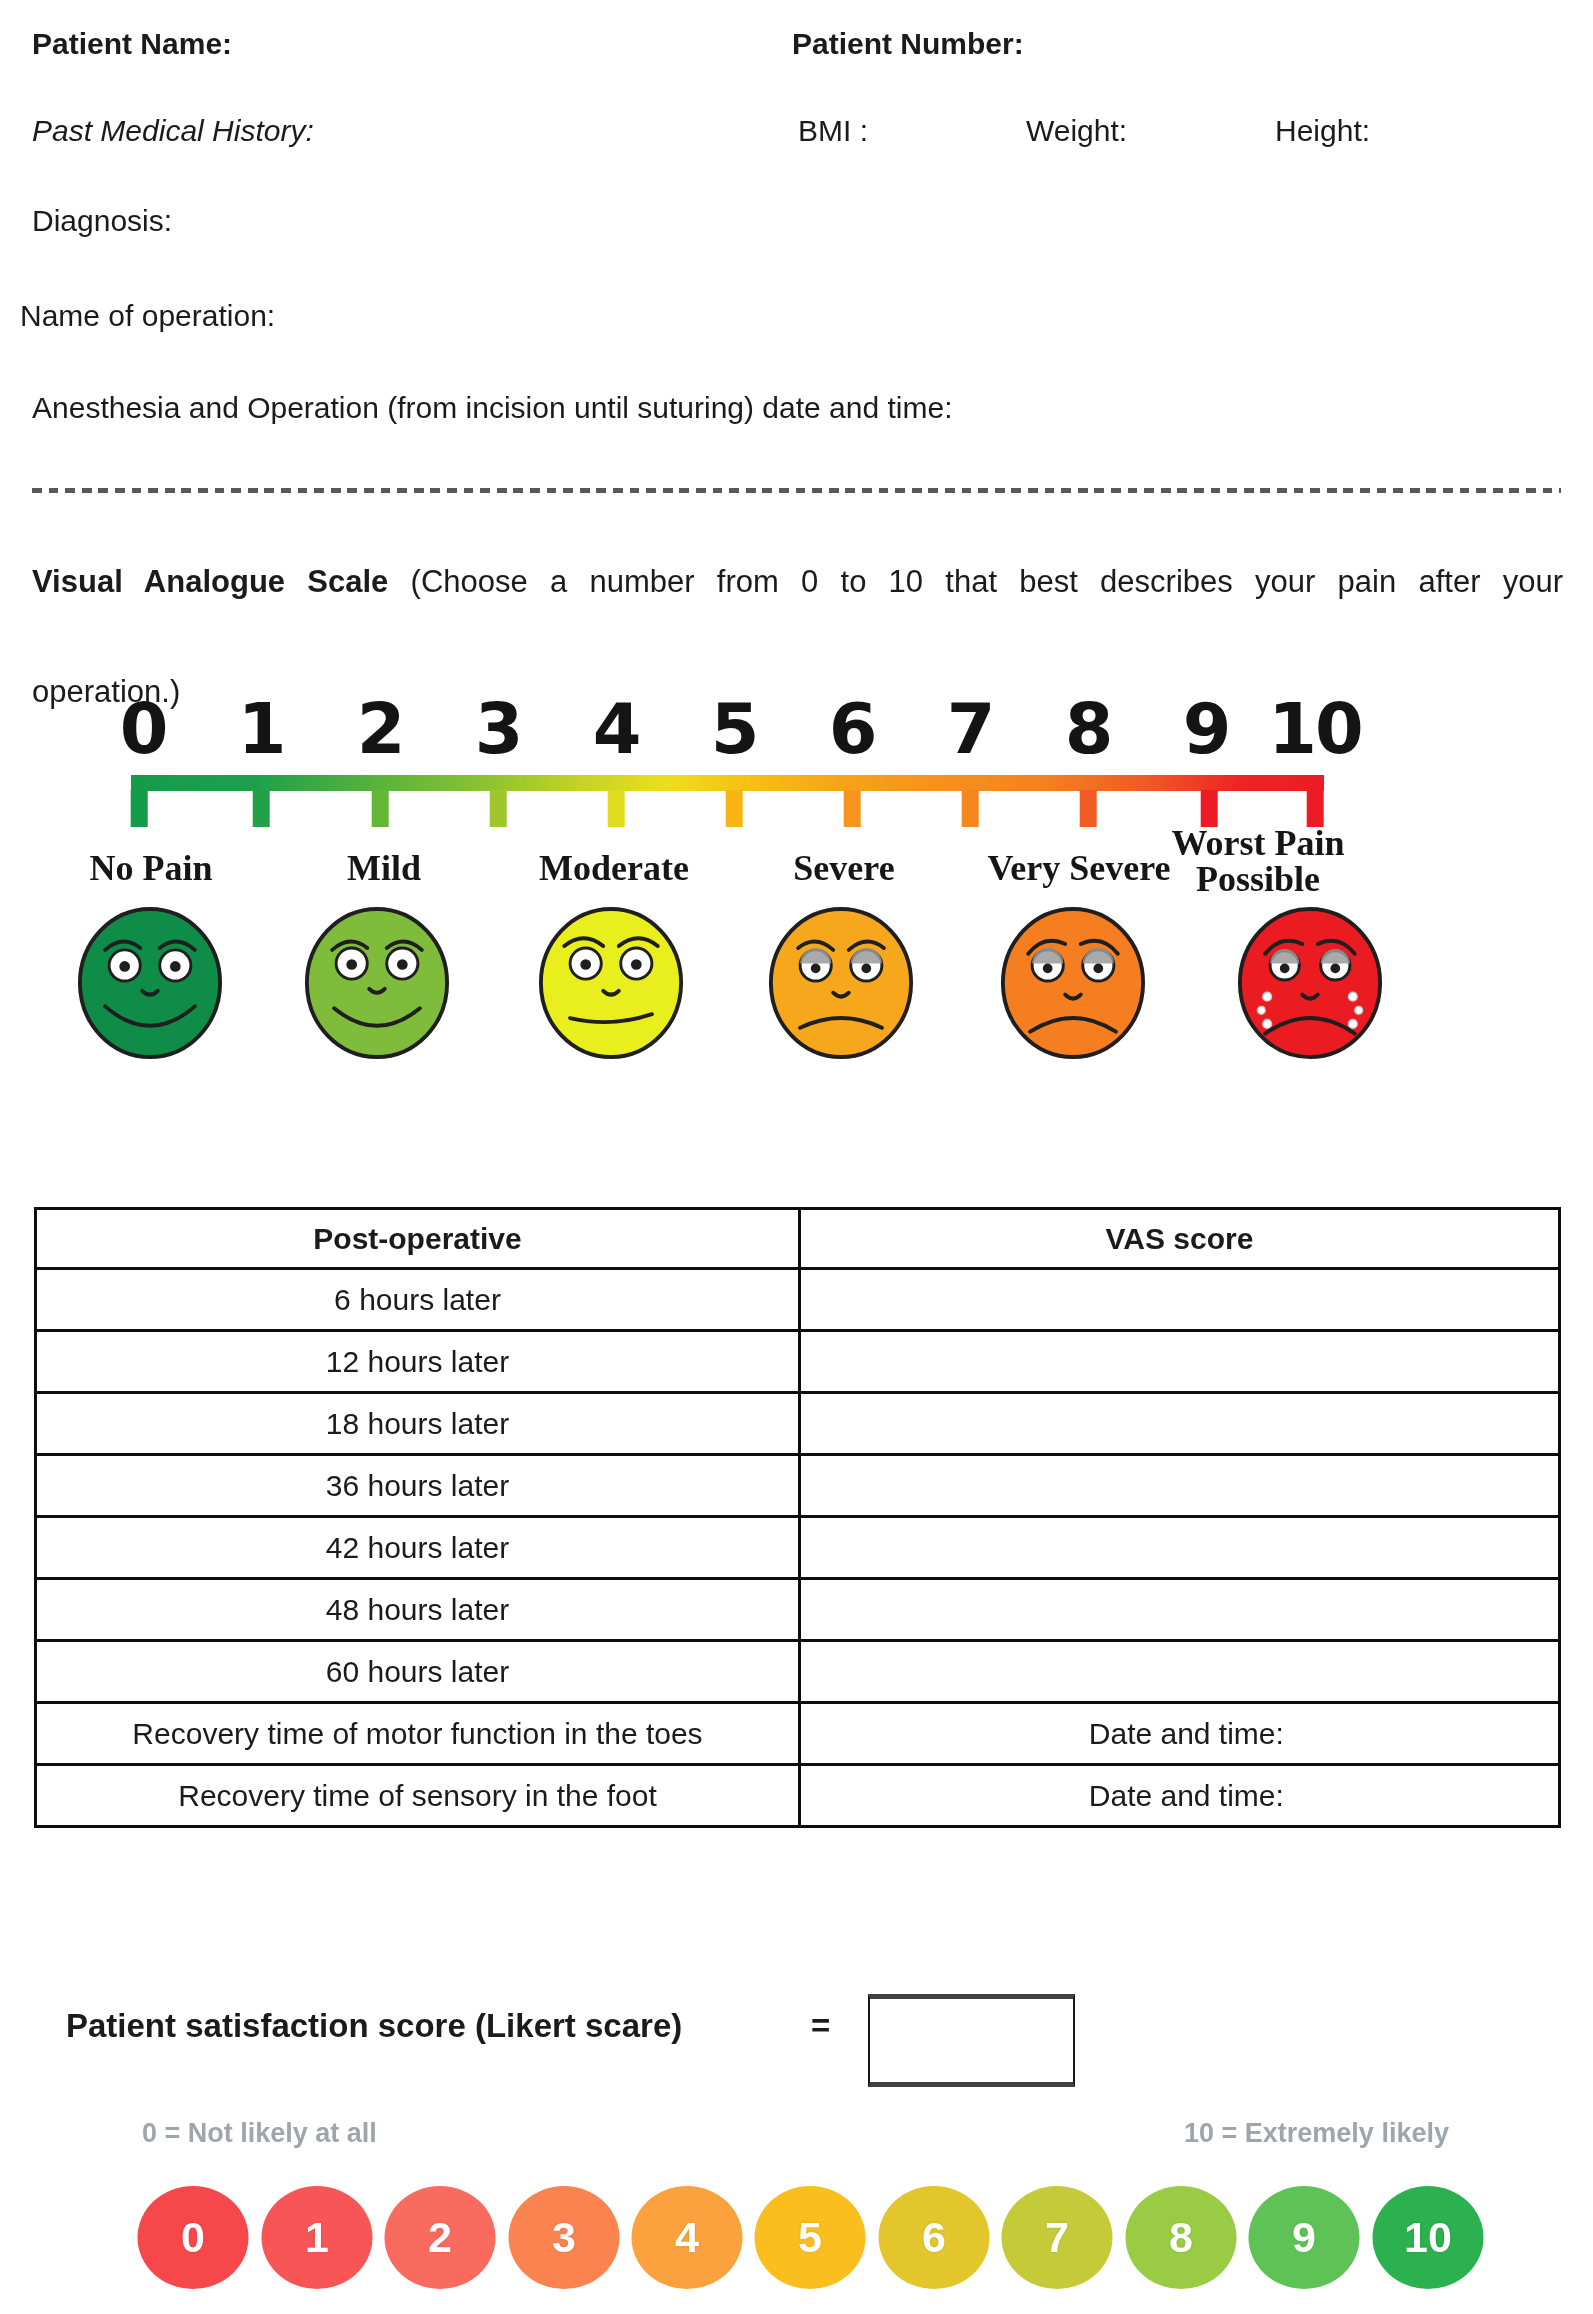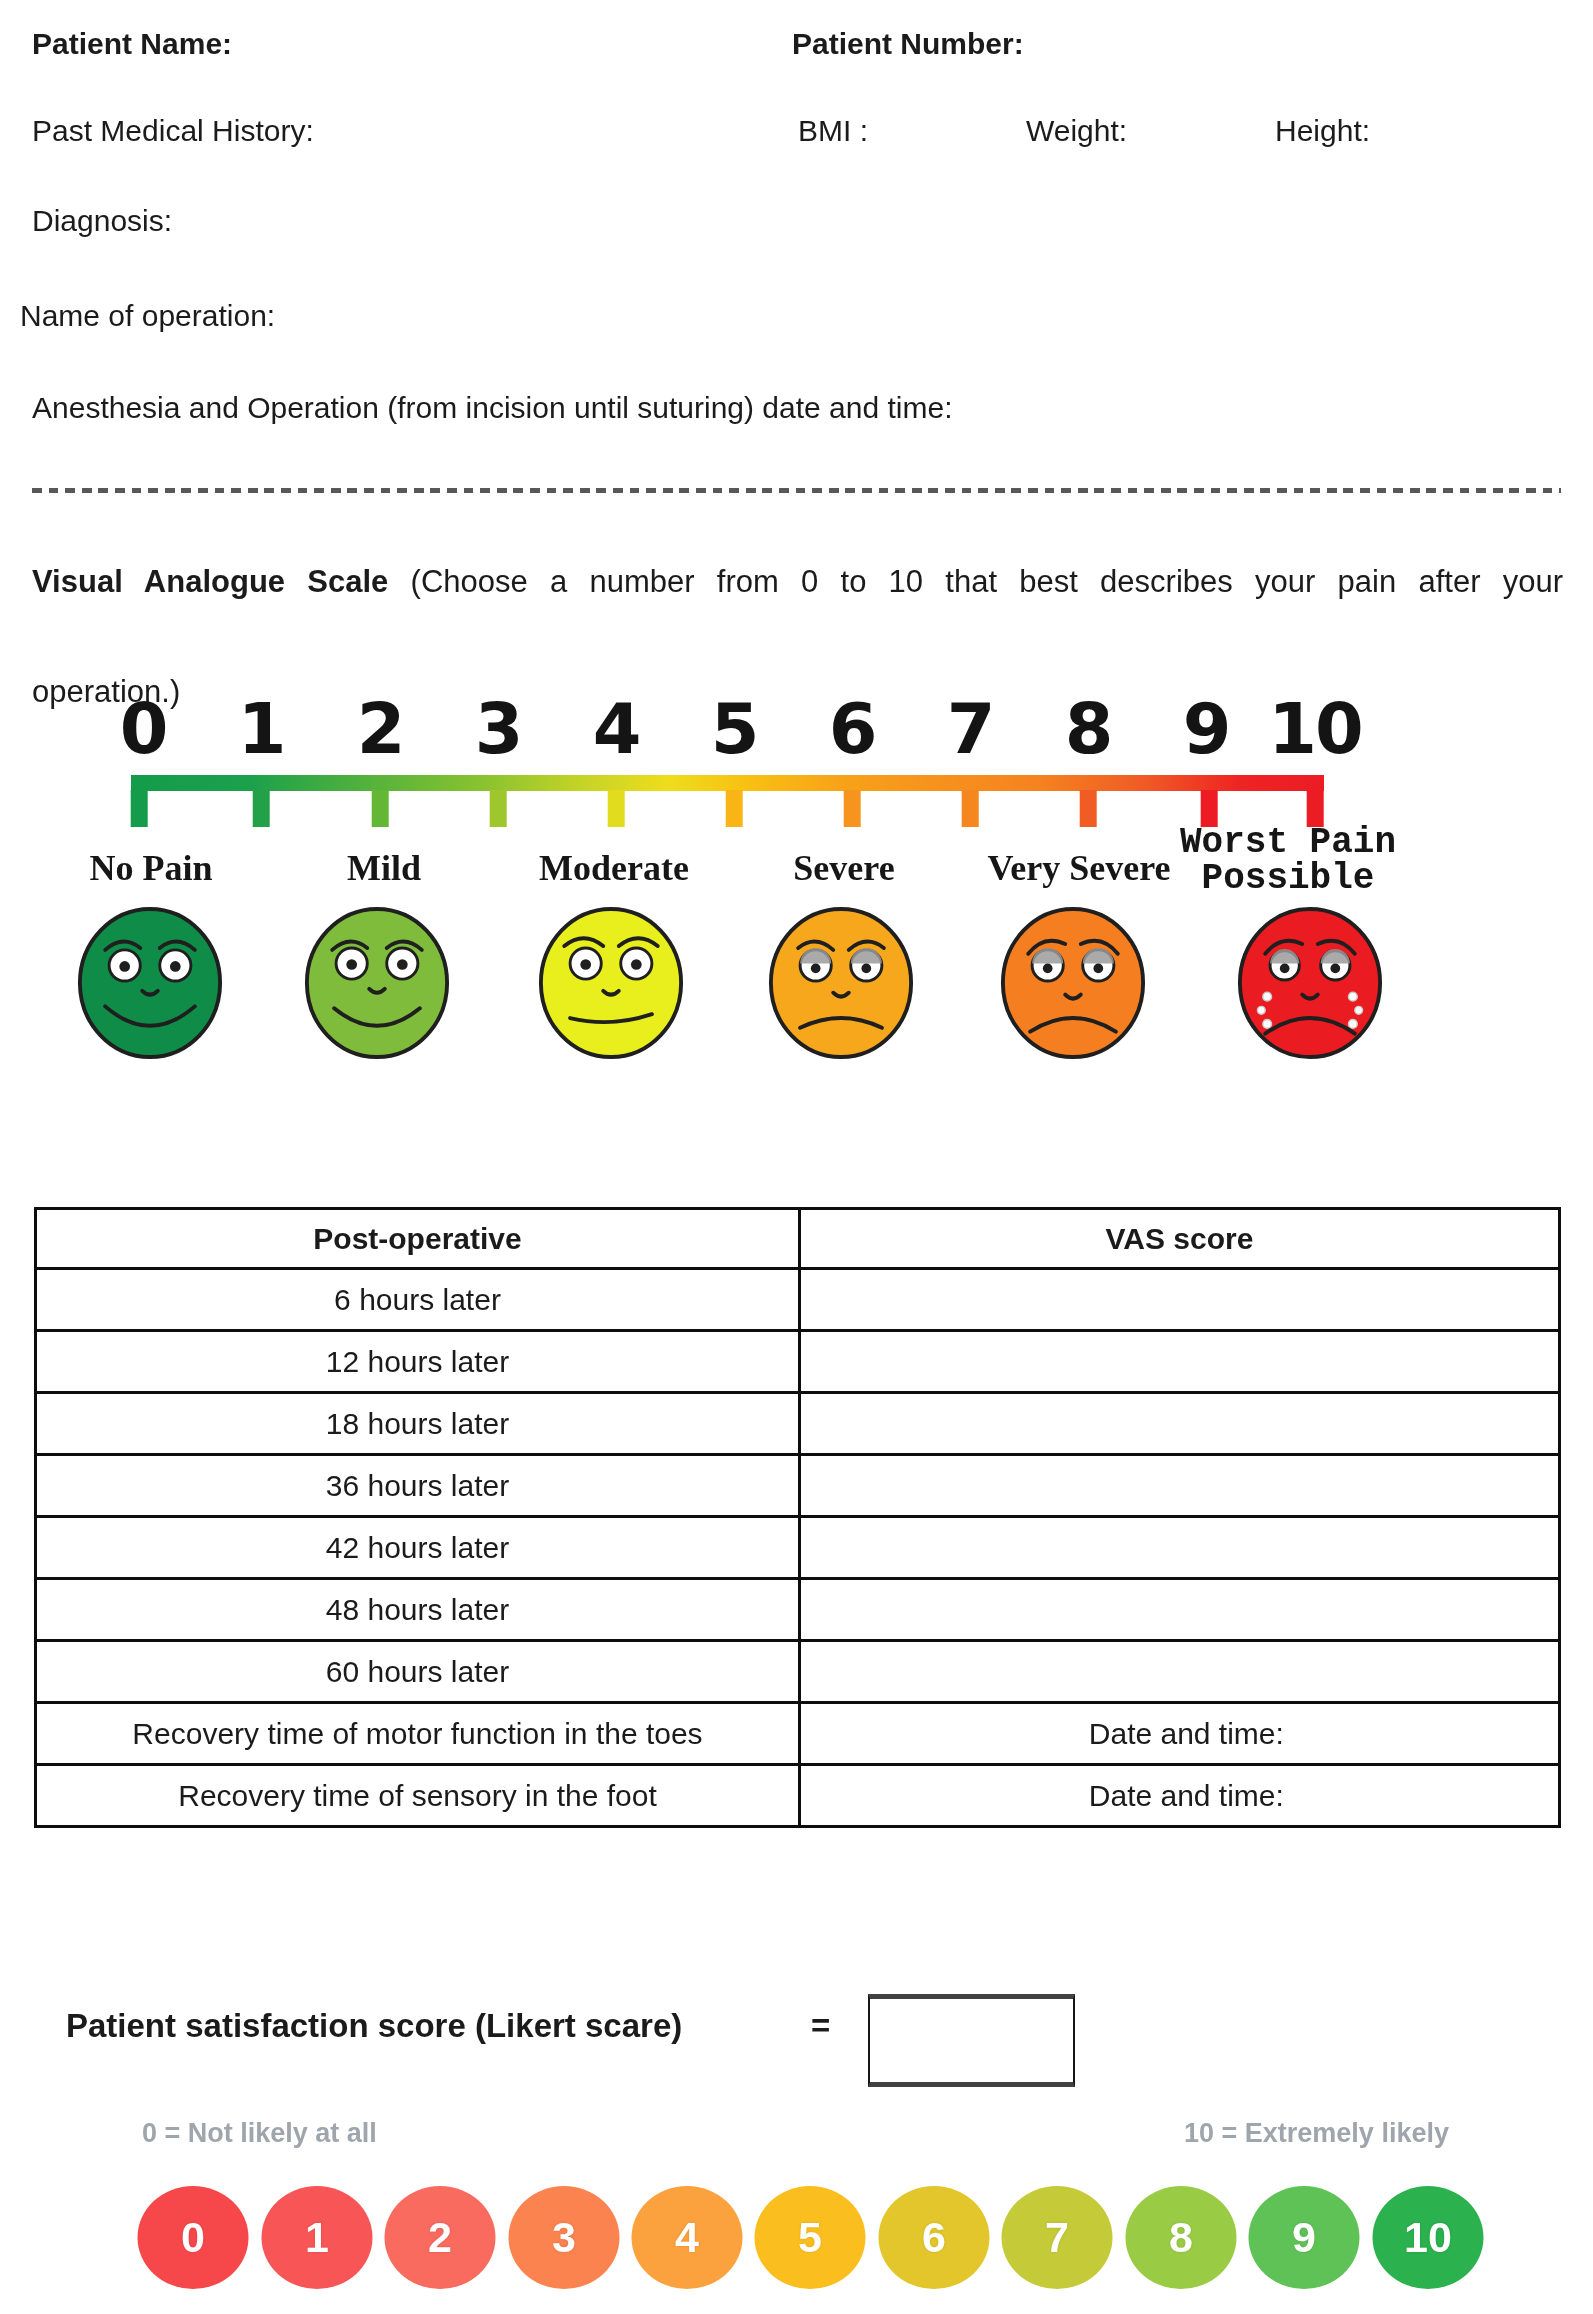--- a/index.html
+++ b/index.html
@@ -82,21 +82,21 @@
   }
 </style>
 </head>
 <body>
 
 <div class="page">
 
   <div class="abs lbl bold" style="left:32px;  top:24.4px;">Patient Name:</div>
   <div class="abs lbl bold" style="left:792px; top:24.4px;">Patient Number:</div>
 
-  <div class="abs lbl" style="left:32px;   top:111px;">Past Medical History:</div>
+  <div class="abs lbl" style="left:32px;   top:111px;font-style:italic;">Past Medical History:</div>
   <div class="abs lbl" style="left:798px;  top:111px;">BMI :</div>
   <div class="abs lbl" style="left:1026px; top:111px;">Weight:</div>
   <div class="abs lbl" style="left:1275px; top:111px;">Height:</div>
 
   <div class="abs lbl" style="left:32px; top:201px;">Diagnosis:</div>
   <div class="abs lbl" style="left:20px; top:296px;">Name of operation:</div>
   <div class="abs lbl" style="left:32px; top:388px;">Anesthesia and Operation (from incision until suturing) date and time:</div>
 
   <div class="dashes"></div>
 
@@ -126,21 +126,21 @@
   <div class="vas-tick" style="left: 970px; background: rgb(246, 134, 30);"></div>
   <div class="vas-tick" style="left: 1088px; background: rgb(241, 91, 36);"></div>
   <div class="vas-tick" style="left: 1209px; background: rgb(237, 28, 36);"></div>
   <div class="vas-tick" style="left: 1315px; background: rgb(236, 28, 36);"></div>
 
   <div class="vas-label" style="left:151px;">No Pain</div>
   <div class="vas-label" style="left:384px;">Mild</div>
   <div class="vas-label" style="left:614px;">Moderate</div>
   <div class="vas-label" style="left:844px;">Severe</div>
   <div class="vas-label" style="left:1079px;">Very Severe</div>
-  <div class="vas-label two-line" style="left:1288px;font-family:Liberation Mono, monospace;">
+  <div class="vas-label two-line" style="left:1258px;">
     <div>Worst Pain</div>
     <div>Possible</div>
   </div>
 
   <svg class="face" style="left:150px;" width="148" height="156" viewBox="0 0 152 160">
     <ellipse cx="76" cy="80" rx="72" ry="76" stroke="#1f1f1f" stroke-width="4" style="fill: rgb(15, 140, 71);"></ellipse>
     <path class="st" d="M30 46 Q48 30 66 44"></path>
       <path class="st" d="M86 44 Q104 30 122 46"></path>
     <circle class="eye" cx="50" cy="62" r="16"></circle>
       <circle class="eye" cx="102" cy="62" r="16"></circle>

